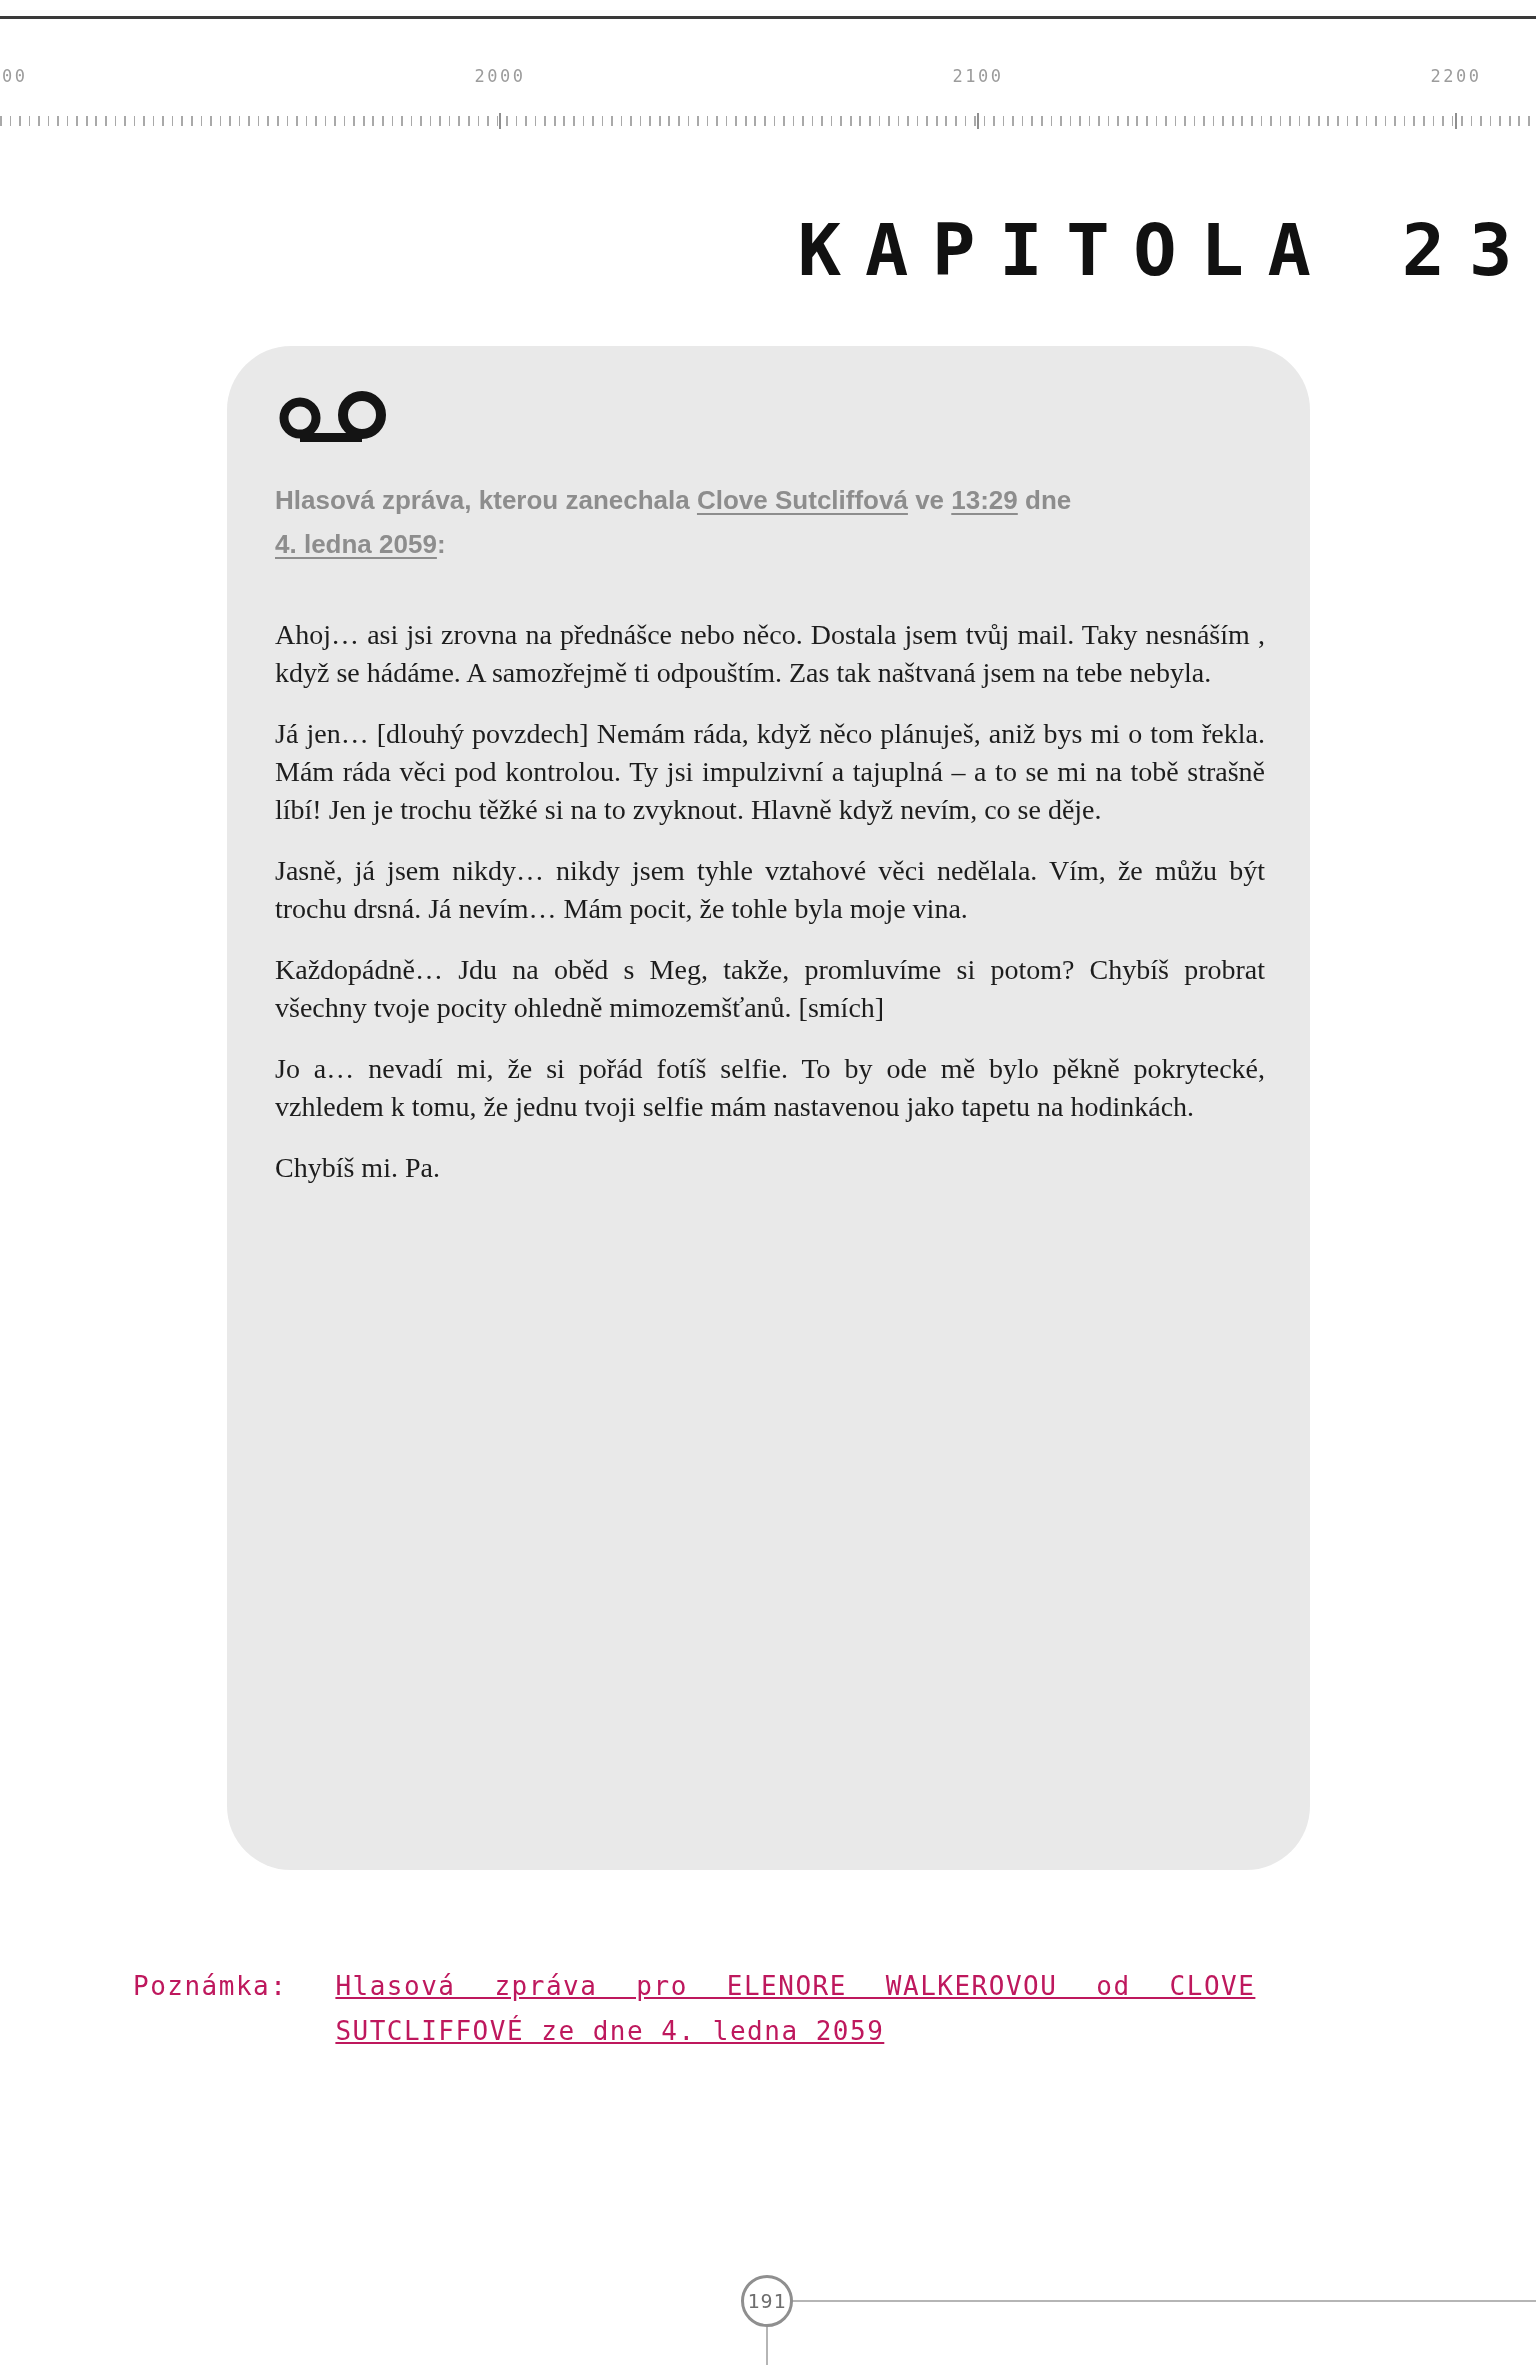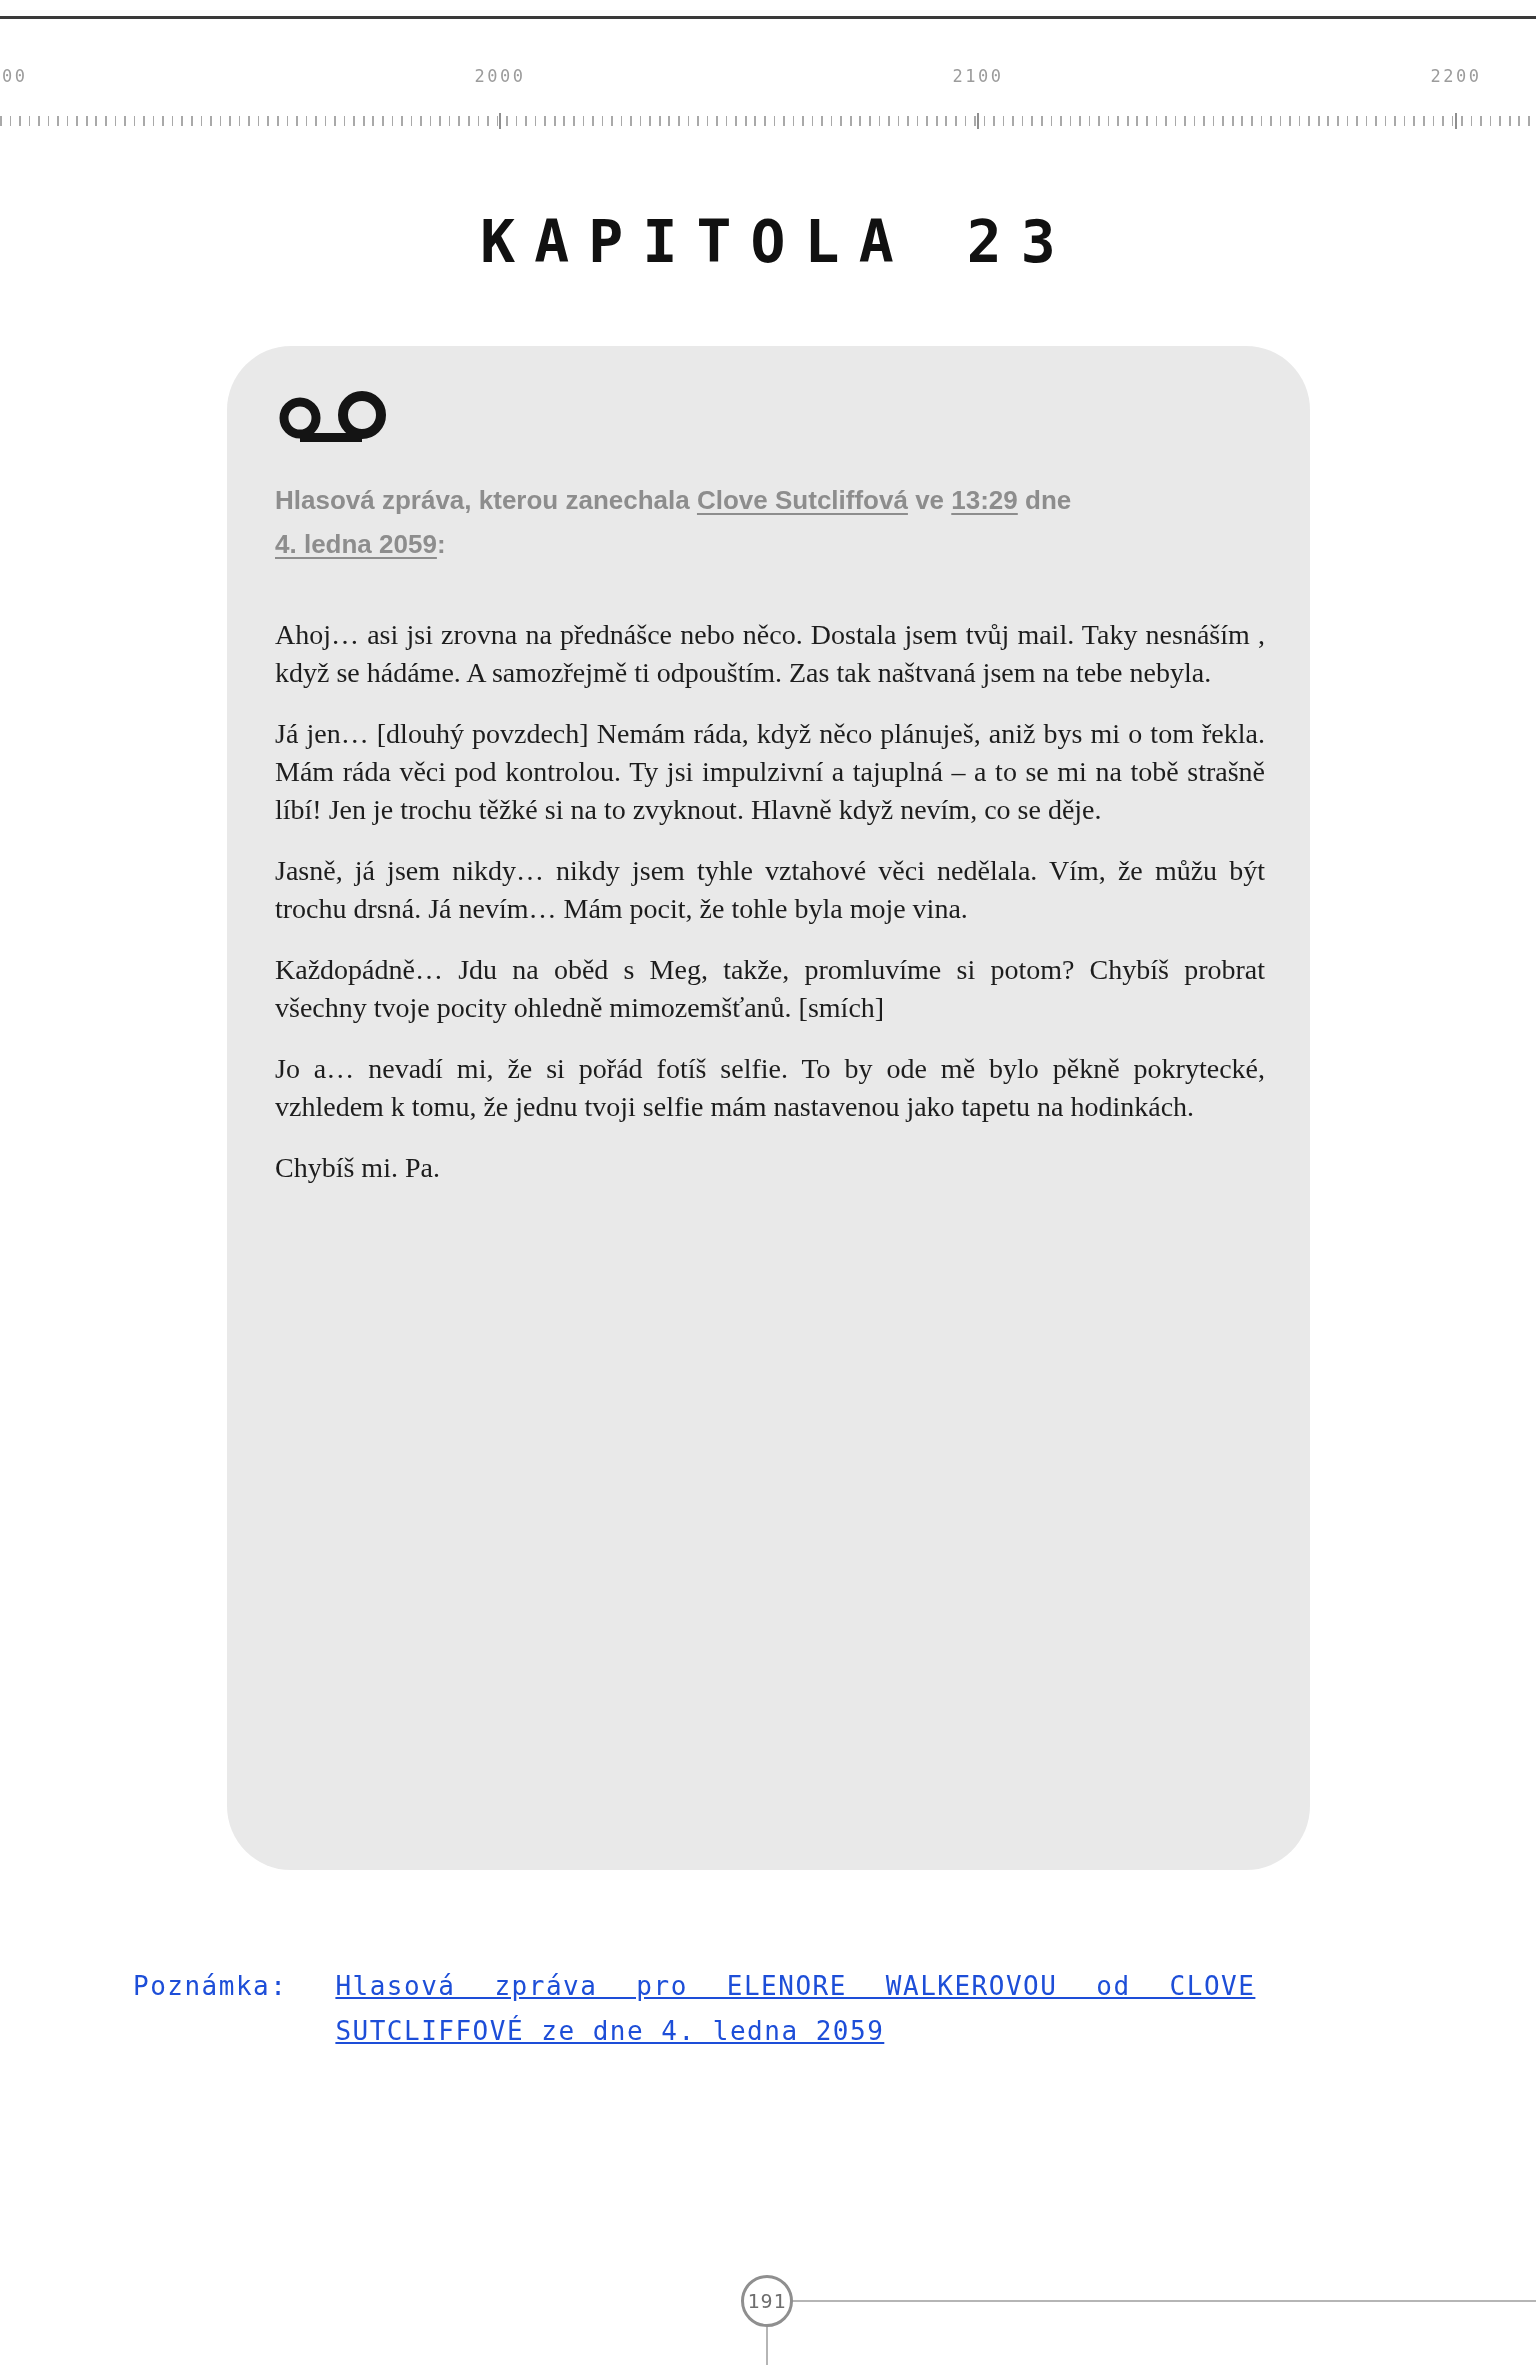--- a/index.html
+++ b/index.html
@@ -35,23 +35,23 @@
   .ticks {
     position: absolute; top: 100px; left: 0; right: 0; height: 10px;
     background: repeating-linear-gradient(to right, #a9a9a9 0 1.6px, transparent 1.6px 9.55px);
   }
   .major-tick { position: absolute; top: 97px; width: 2px; height: 16px; background: #8f8f8f; }
   .mt1 { left: 499px; } .mt2 { left: 977px; } .mt3 { left: 1455px; }
 
   
   .chapter-title {
     position: absolute; top: 192px; left: 0; right: 0;
-    text-align: center; text-indent: 0.33em;
+    text-align: right; text-indent: 0.33em;
     font-family: "DejaVu Sans Mono", monospace;
-    font-weight: bold; font-size: 58px; letter-spacing: 0.33em;
+    font-weight: bold; font-size: 72px; letter-spacing: 0.33em;
     color: #111111;
   }
 
   
   .card {
     position: absolute; top: 330px; left: 227px; width: 1083px;
     min-height: 1524px;
     background: #e9e9e9;
     border-radius: 64px;
     padding: 44px 45px 56px 48px;
@@ -71,21 +71,21 @@
     font-family: Liberation Serif, serif;
   }
   .vm-body p:last-child { margin-bottom: 0; }
 
   
   .note {
     position: absolute; top: 1948px; left: 133px;
     display: flex; gap: 48px;
     font-family: "DejaVu Sans Mono", monospace;
     font-size: 26px; line-height: 45px; letter-spacing: 1.5px;
-    color: #1d4ed8;
+    color: #be185d;
   }
   .note-label { white-space: nowrap; }
   .note-text { flex: 0 0 920px; width: 920px; text-align: justify; text-decoration: underline; }
 
   
   .pn-hline { position: absolute; top: 2284px; left: 792px; width: 744px; height: 2px; background: #b5b5b5; }
   .pn-vline { position: absolute; top: 2310px; left: 766px; width: 2px; height: 55px; background: #b5b5b5; }
   .pn-circle {
     position: absolute; top: 2259px; left: 741px; width: 52px; height: 52px;
     border: 3px solid #8f8f8f; border-radius: 50%; background: #ffffff;

